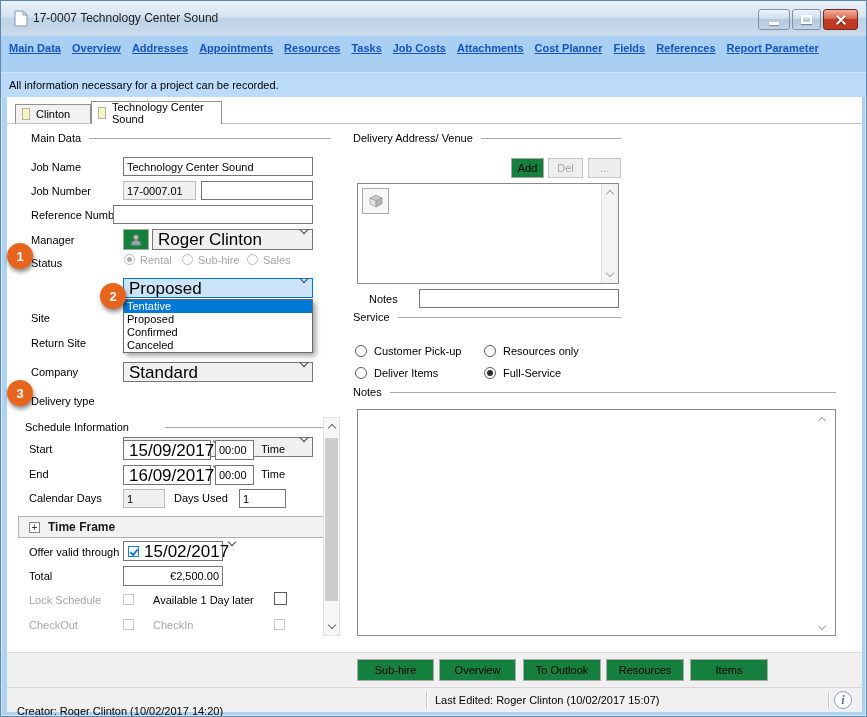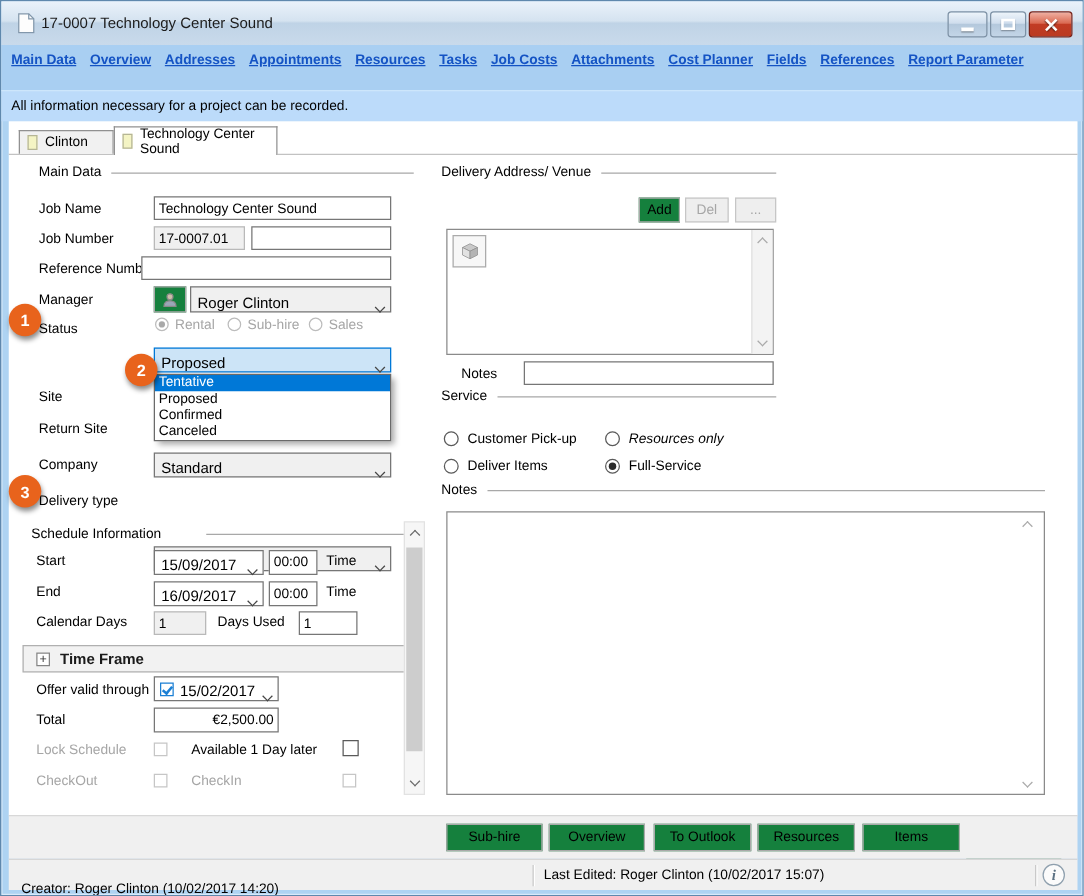--- a/index.html
+++ b/index.html
@@ -38,21 +38,21 @@
   .tabicon { width:8px; height:12px; background:#f4f4c4; border:1px solid #b5b596; margin-right:6px; flex:none; }
   
   .lbl { position:absolute; font-size:11px; color:#000; white-space:nowrap; }
   .lbl.dis { color:#a6a6a6; }
   .grp { position:absolute; display:flex; align-items:center; font-size:11px; color:#000; }
   .grp .line { flex:1; height:1px; background:#a8a8a8; margin-left:8px; }
   .field { position:absolute; font-family:"Liberation Sans",sans-serif; font-size:11px; color:#000;
            border:1px solid #767676; background:#fff; padding:0 3px; outline:none; }
   .field.ro { background:#f0f0f0; border-color:#b9b9b9; }
   .combo { position:absolute; border:1px solid #767676; background:#f0f0f0; display:flex;
-           align-items:flex-end; padding:0 5px; font-size:12px; cursor:pointer; }
+           align-items:flex-start; padding:0 5px; font-size:17px; cursor:pointer; }
   .combo.white { background:#fff; }
   .combo.focus { background:#cce4f7; border-color:#0078d7; }
   .chev { width:6px; height:6px; border-left:1px solid #464646; border-bottom:1px solid #464646;
           transform:rotate(-45deg); margin-left:auto; margin-top:-3px; flex:none; }
   .sarr { position:absolute; width:6px; height:6px; border-left:1px solid #6a6a6a; border-bottom:1px solid #6a6a6a; }
   .sarr.up { transform:rotate(135deg); } .sarr.down { transform:rotate(-45deg); }
   .sarr.lt { border-color:#aaa; }
   .radio { position:absolute; width:11px; height:11px; border:1px solid #5a5a5a; border-radius:50%; background:#fff; cursor:pointer; }
   .radio.sel::after { content:""; position:absolute; inset:2px; border-radius:50%; background:#2b2b2b; }
   .radio.dis { border-color:#bcbcbc; }
@@ -290,21 +290,21 @@
   <span class="lbl" style="left:368px; top:292px;">Notes</span>
   <input class="field" style="left: 418px; top: 288px; width: 200px; height: 19px;" value="">
 
   <div class="grp" style="left:352px; top:310px; width:268px;">
     <span>Service</span>
       <span class="line"></span>
   </div>
   <span class="radio" style="left:354px; top:344px; width:12px; height:12px;"></span>
   <span class="lbl" style="left:373px; top:344px;">Customer Pick-up</span>
   <span class="radio" style="left:483px; top:344px; width:12px; height:12px;"></span>
-  <span class="lbl" style="left:502px; top:344px;font-style:italic;">Resources only</span>
+  <span class="lbl" style="left:502px; top:344px;">Resources only</span>
   <span class="radio" style="left:354px; top:366px; width:12px; height:12px;"></span>
   <span class="lbl" style="left:373px; top:366px;">Deliver Items</span>
   <span class="radio sel" style="left:483px; top:366px; width:12px; height:12px;"></span>
   <span class="lbl" style="left:502px; top:366px;">Full-Service</span>
 
   <div class="grp" style="left:352px; top:385px; width:483px;">
     <span>Notes</span>
       <span class="line"></span>
   </div>
   <div style="position:absolute; left:356px; top:408px; width:479px; height:227px; background:#fff; border:1px solid #8a8a8a;"></div>

